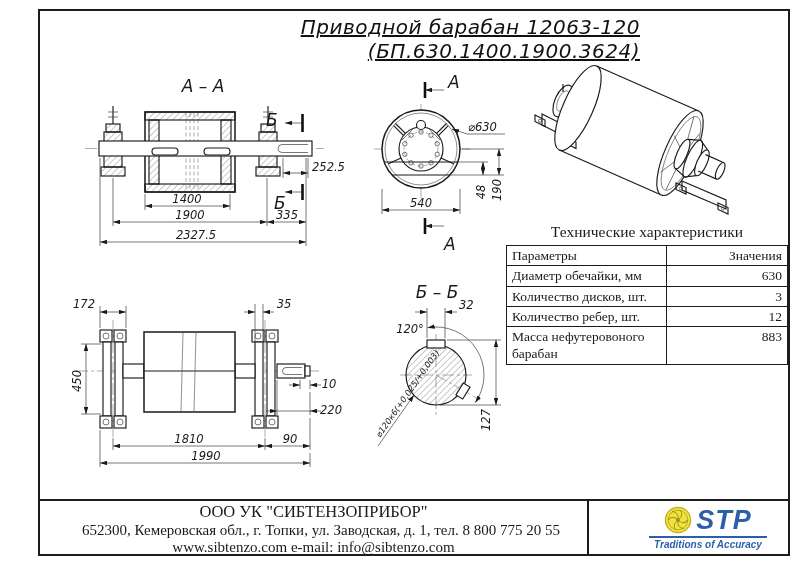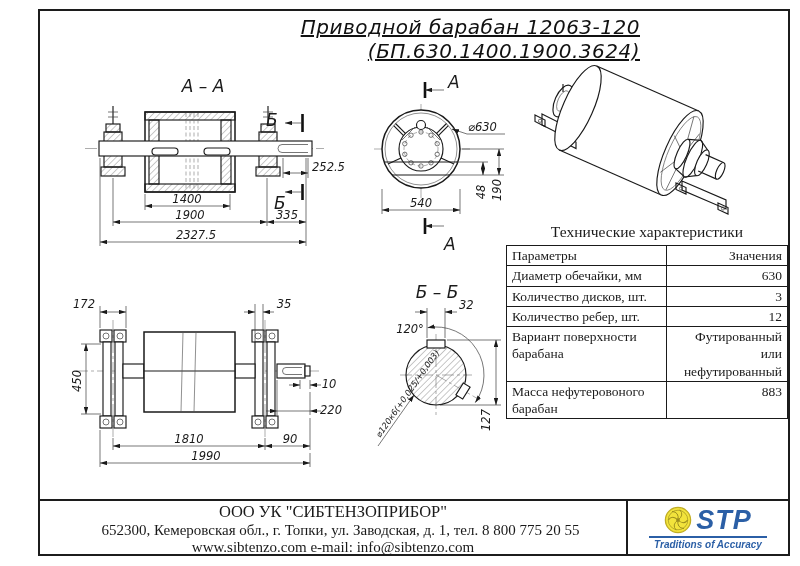--- a/index.html
+++ b/index.html
@@ -31,21 +31,21 @@
   .tech th{font-weight:normal;}
   .tech th.p{text-align:left;width:57%;}
   .tech th.v,.tech td.v{text-align:right;}
   
   .footer{position:absolute;left:40px;top:499px;width:748px;height:55px;
           border-top:2px solid #1c1c1c;display:flex;box-sizing:border-box;}
   .f-left{flex:1;border-right:2px solid #1c1c1c;text-align:center;padding-top:1px;}
   .f1{font:16.5px "Liberation Serif", serif;}
   .f2{font:15px "Liberation Serif", serif;margin-left:15px;}
   .f3{font:15px "Liberation Serif", serif;}
-  .f-right{width:160px;display:flex;flex-direction:column;align-items:center;justify-content:center;}
+  .f-right{width:160px;display:flex;flex-direction:column;align-items:center;justify-content:center;padding-left:39px;}
   .logo-row{display:flex;align-items:center;gap:4px;height:30px;}
   .stp{font:italic bold 27px "Liberation Sans", sans-serif;color:#2b5fa6;letter-spacing:1px;line-height:1;}
   .logo-line{width:118px;height:2px;background:#2b5fa6;margin-top:1px;}
   .tagline{font:italic bold 10px "Liberation Sans", sans-serif;color:#2b5fa6;margin-top:1px;}
 </style>
 </head>
 <body>
 
 <div class="sheet">
 
@@ -409,26 +409,20 @@
           </tr>
         <tr>
           <td>Количество дисков, шт.</td>
           <td class="v">3</td>
           </tr>
         <tr>
           <td>Количество ребер, шт.</td>
           <td class="v">12</td>
           </tr>
         <tr>
-          <td>Вариант поверхности
-барабана</td>
-          <td class="v">Футированный или
-нефутированный</td>
-          </tr>
-        <tr>
           <td>Масса нефутеровоного
 барабан</td>
           <td class="v">883</td>
           </tr>
       </tbody>
     </table>
   </div>
 
   <div class="footer">
     <div class="f-left">

